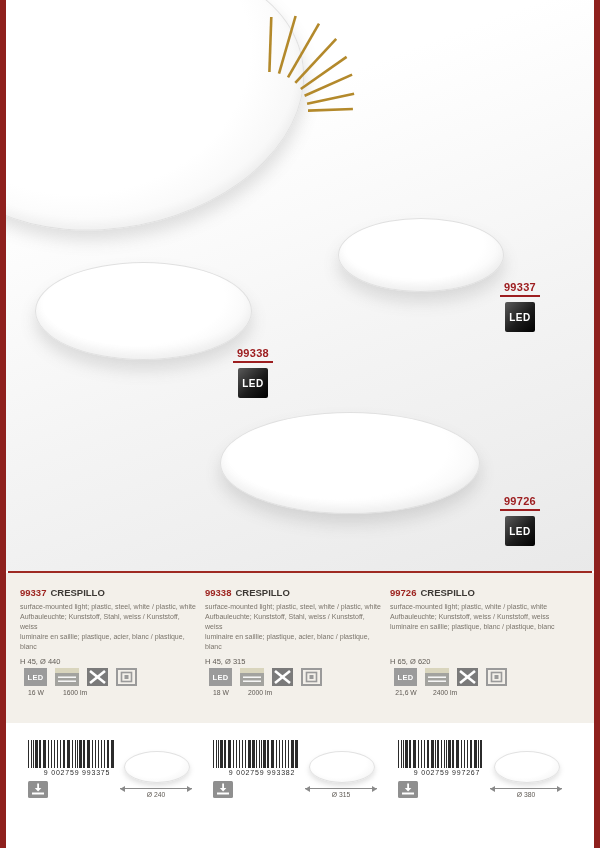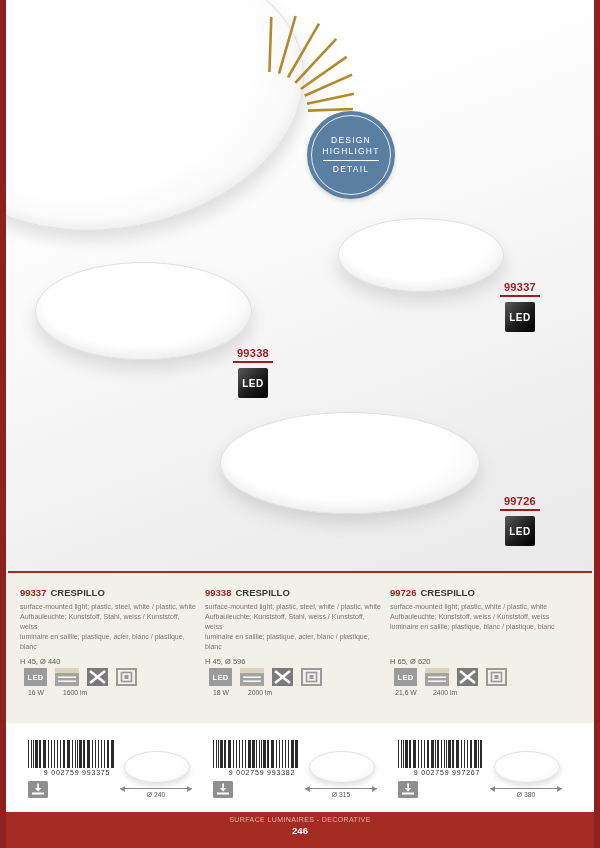--- a/index.html
+++ b/index.html
@@ -97,26 +97,20 @@
         <line x1="62.1" y1="108.7" x2="109.1" y2="98.7"></line>
         <line x1="63" y1="115.6" x2="107.9" y2="114"></line>
       </g>
     </svg>
 
     <div class="light light1"></div>
     <div class="light light2"></div>
     <div class="light light3"></div>
     <div class="light light4"></div>
 
-    <div class="badge">
-      <span class="bl">DESIGN</span>
-      <span class="bl">HIGHLIGHT</span>
-      <span class="brule"></span>
-      <span class="bl">DETAIL</span>
-    </div>
 
     <div class="hero-label" style="left:488px;top:281px;">
       <div class="hero-num">99337</div>
       <div class="hero-rule"></div>
       <div class="led-badge">LED</div>
     </div>
 
     <div class="hero-label" style="left:221px;top:347px;">
       <div class="hero-num">99338</div>
       <div class="hero-rule"></div>
@@ -206,21 +200,21 @@
 
   <div class="col col2">
     <div class="title">
       <span class="tnum">99338</span><span>CRESPILLO</span>
     </div>
     <div class="desc">
       <div>surface-mounted light; plastic, steel, white / plastic, white</div>
       <div>Aufbauleuchte; Kunststoff, Stahl, weiss / Kunststoff, weiss</div>
       <div>luminaire en saillie; plastique, acier, blanc / plastique, blanc</div>
     </div>
-    <div class="dims">H 45, Ø 596</div>
+    <div class="dims">H 45, Ø 315</div>
     <div class="icon-row">
       <span class="picon picon-led">LED</span>
       <svg class="picon" width="24" height="18">
         <rect x="0" y="0" width="24" height="5" fill="#d9d5bd"></rect>
           <rect x="0" y="5" width="24" height="13" fill="#a3a39f"></rect>
         <rect x="3" y="8.5" width="18" height="1.4" fill="#ffffff"></rect>
           <rect x="3" y="12.5" width="18" height="1.4" fill="#ffffff"></rect>
       </svg>
       <svg class="picon" width="21" height="18">
         <rect x="0" y="0" width="21" height="18" fill="#7a7a7a"></rect>
@@ -339,20 +333,16 @@
       <rect x="0" y="0" width="20" height="17" rx="1.5" fill="#8f8f8f"></rect>
       <rect x="9.2" y="2.5" width="1.8" height="4.5" fill="#ffffff"></rect>
       <polygon points="6.8,7 13.4,7 10.1,10.4" fill="#ffffff"></polygon>
       <rect x="4" y="11.5" width="12" height="2" fill="#ffffff"></rect>
     </svg>
     <div class="thumb"></div>
     <div class="dim-line"></div>
     <div class="dim-label">Ø 380</div>
   </div>
 
-  <div class="footer">
-    <div class="footer-cat">SURFACE LUMINAIRES - DECORATIVE</div>
-    <div class="footer-page">246</div>
-  </div>
 
   <div class="side-border left"></div>
   <div class="side-border right"></div>
 </div>
 
 </body></html>

